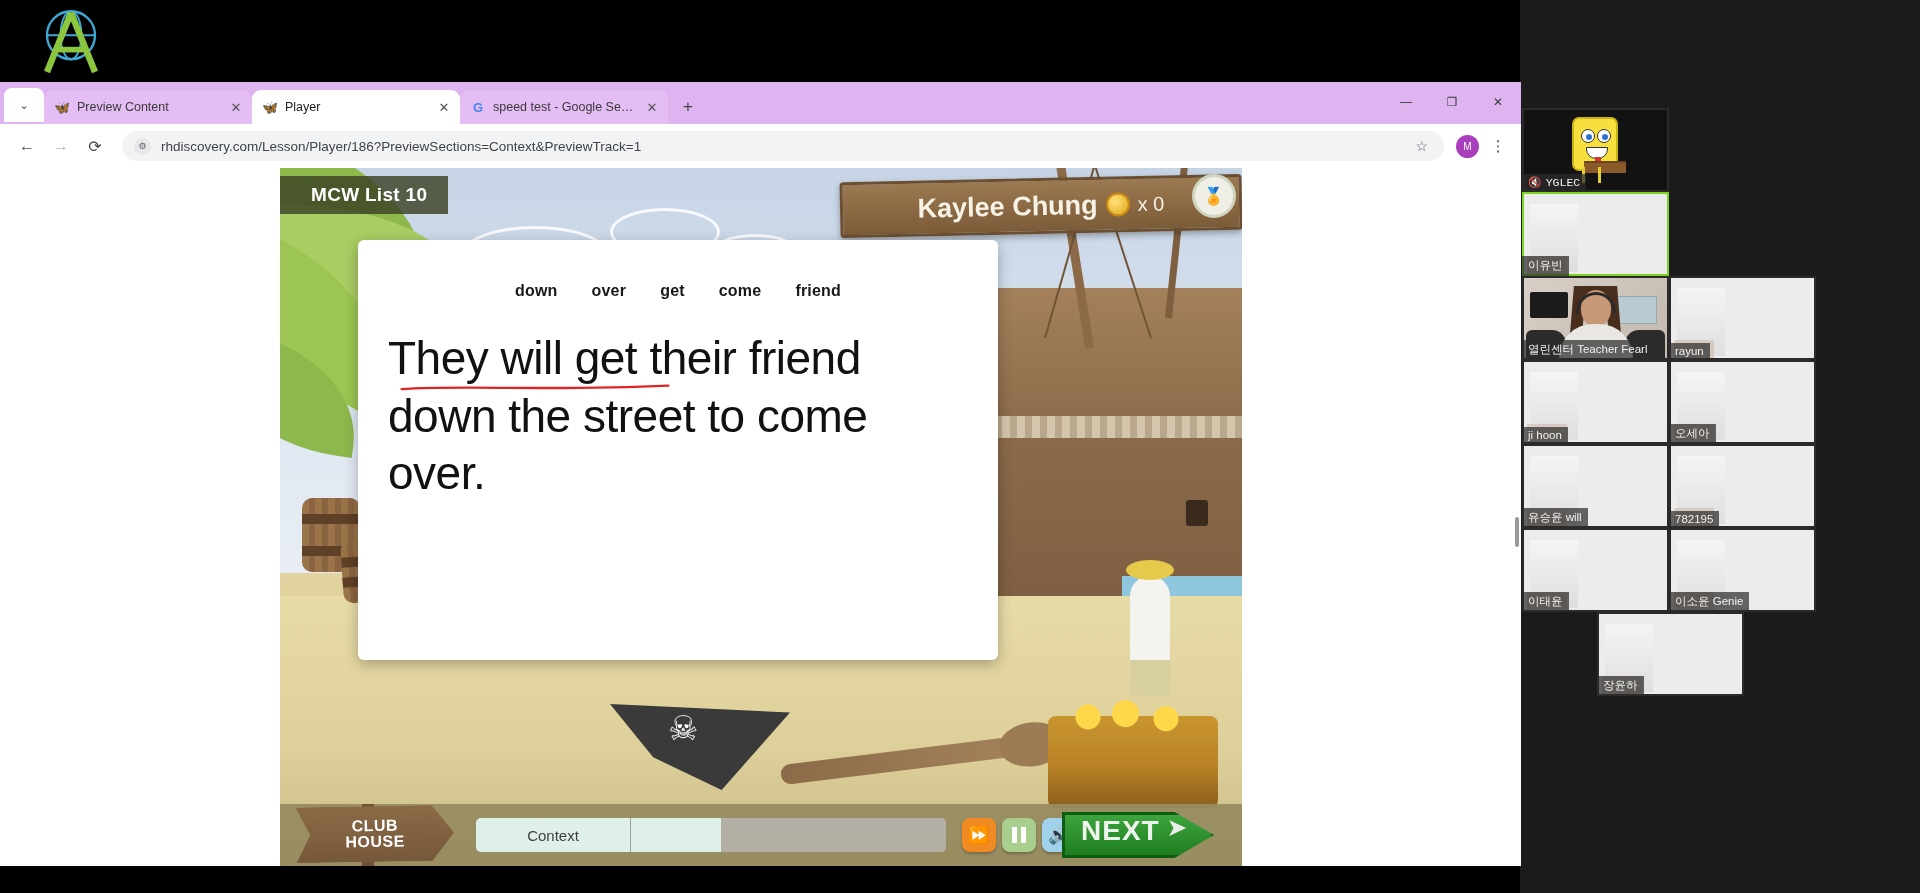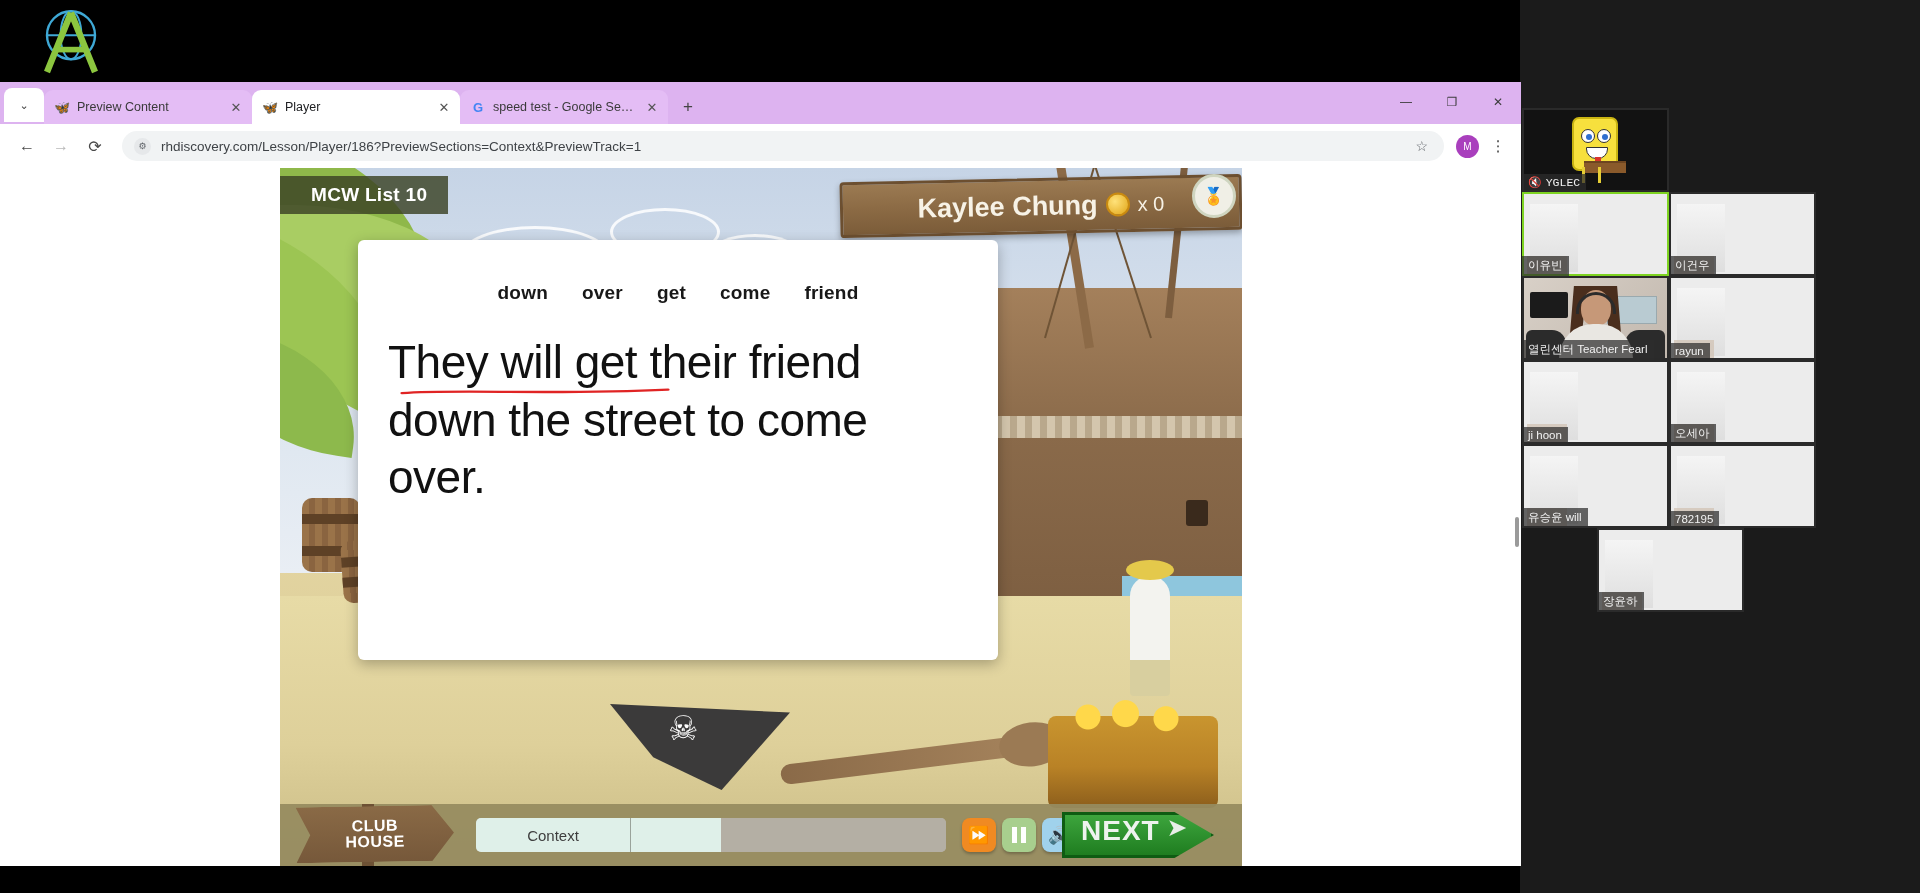--- a/index.html
+++ b/index.html
@@ -230,21 +230,21 @@
 
   
   .card {
     position:absolute; left: 78px; top: 72px; width: 640px; height: 420px;
     background: #fff; border-radius: 6px;
     box-shadow: 0 4px 14px rgba(0,0,0,.28);
     padding: 26px 30px;
   }
   .wordlist {
     display:flex; justify-content:center; gap: 34px;
-    font-size: 19px; font-weight: 700; color:#181818;
+    font-size: 16px; font-weight: 700; color:#181818;
     letter-spacing: .2px; margin-top: 16px;
   }
   .sentence {
     margin-top: 30px;
     font-size: 46px; line-height: 1.25;
     color:#111; font-weight: 400;
     letter-spacing: -.5px;
     position: relative;
   }
   .annot {
@@ -419,27 +419,20 @@
           </div>
         </div>
         <div class="vrow">
           <div class="vtile active" style="width: 147px; height: 84px;">
             <div class="inner">
               <div class="ghost"></div>
               <div class="ghost2"></div>
             </div>
             <div class="vlabel"><span>이유빈</span></div>
           </div>
-          <div class="vtile" style="width: 147px; height: 84px;">
-            <div class="inner">
-              <div class="ghost"></div>
-              <div class="ghost2"></div>
-            </div>
-            <div class="vlabel"><span>이건우</span></div>
-          </div>
         </div>
         <div class="vrow">
           <div class="vtile" style="width: 147px; height: 84px;">
             <div class="inner"></div>
             <div class="teacher-video">
               <div class="tv-wall"></div>
               <div class="tv-screen"></div>
               <div class="tv-board"></div>
               <div class="tv-chair-l"></div>
               <div class="tv-chair-r"></div>
@@ -483,20 +476,36 @@
             <div class="vlabel"><span>유승윤 will</span></div>
           </div>
           <div class="vtile" style="width: 147px; height: 84px;">
             <div class="inner">
               <div class="ghost"></div>
               <div class="ghost2"></div>
             </div>
             <div class="vlabel"><span>782195</span></div>
           </div>
         </div>
+        <div class="vrow">
+          <div class="vtile" style="width: 147px; height: 84px;">
+            <div class="inner">
+              <div class="ghost"></div>
+              <div class="ghost2"></div>
+            </div>
+            <div class="vlabel"><span>이태윤</span></div>
+          </div>
+          <div class="vtile" style="width: 147px; height: 84px;">
+            <div class="inner">
+              <div class="ghost"></div>
+              <div class="ghost2"></div>
+            </div>
+            <div class="vlabel"><span>이소윤 Genie</span></div>
+          </div>
+        </div>
         <div class="vrow" style="padding-left: 75px;">
           <div class="vtile" style="width: 147px; height: 84px;">
             <div class="inner">
               <div class="ghost"></div>
               <div class="ghost2"></div>
             </div>
             <div class="vlabel"><span>장윤하</span></div>
           </div>
         </div>
       </div>

